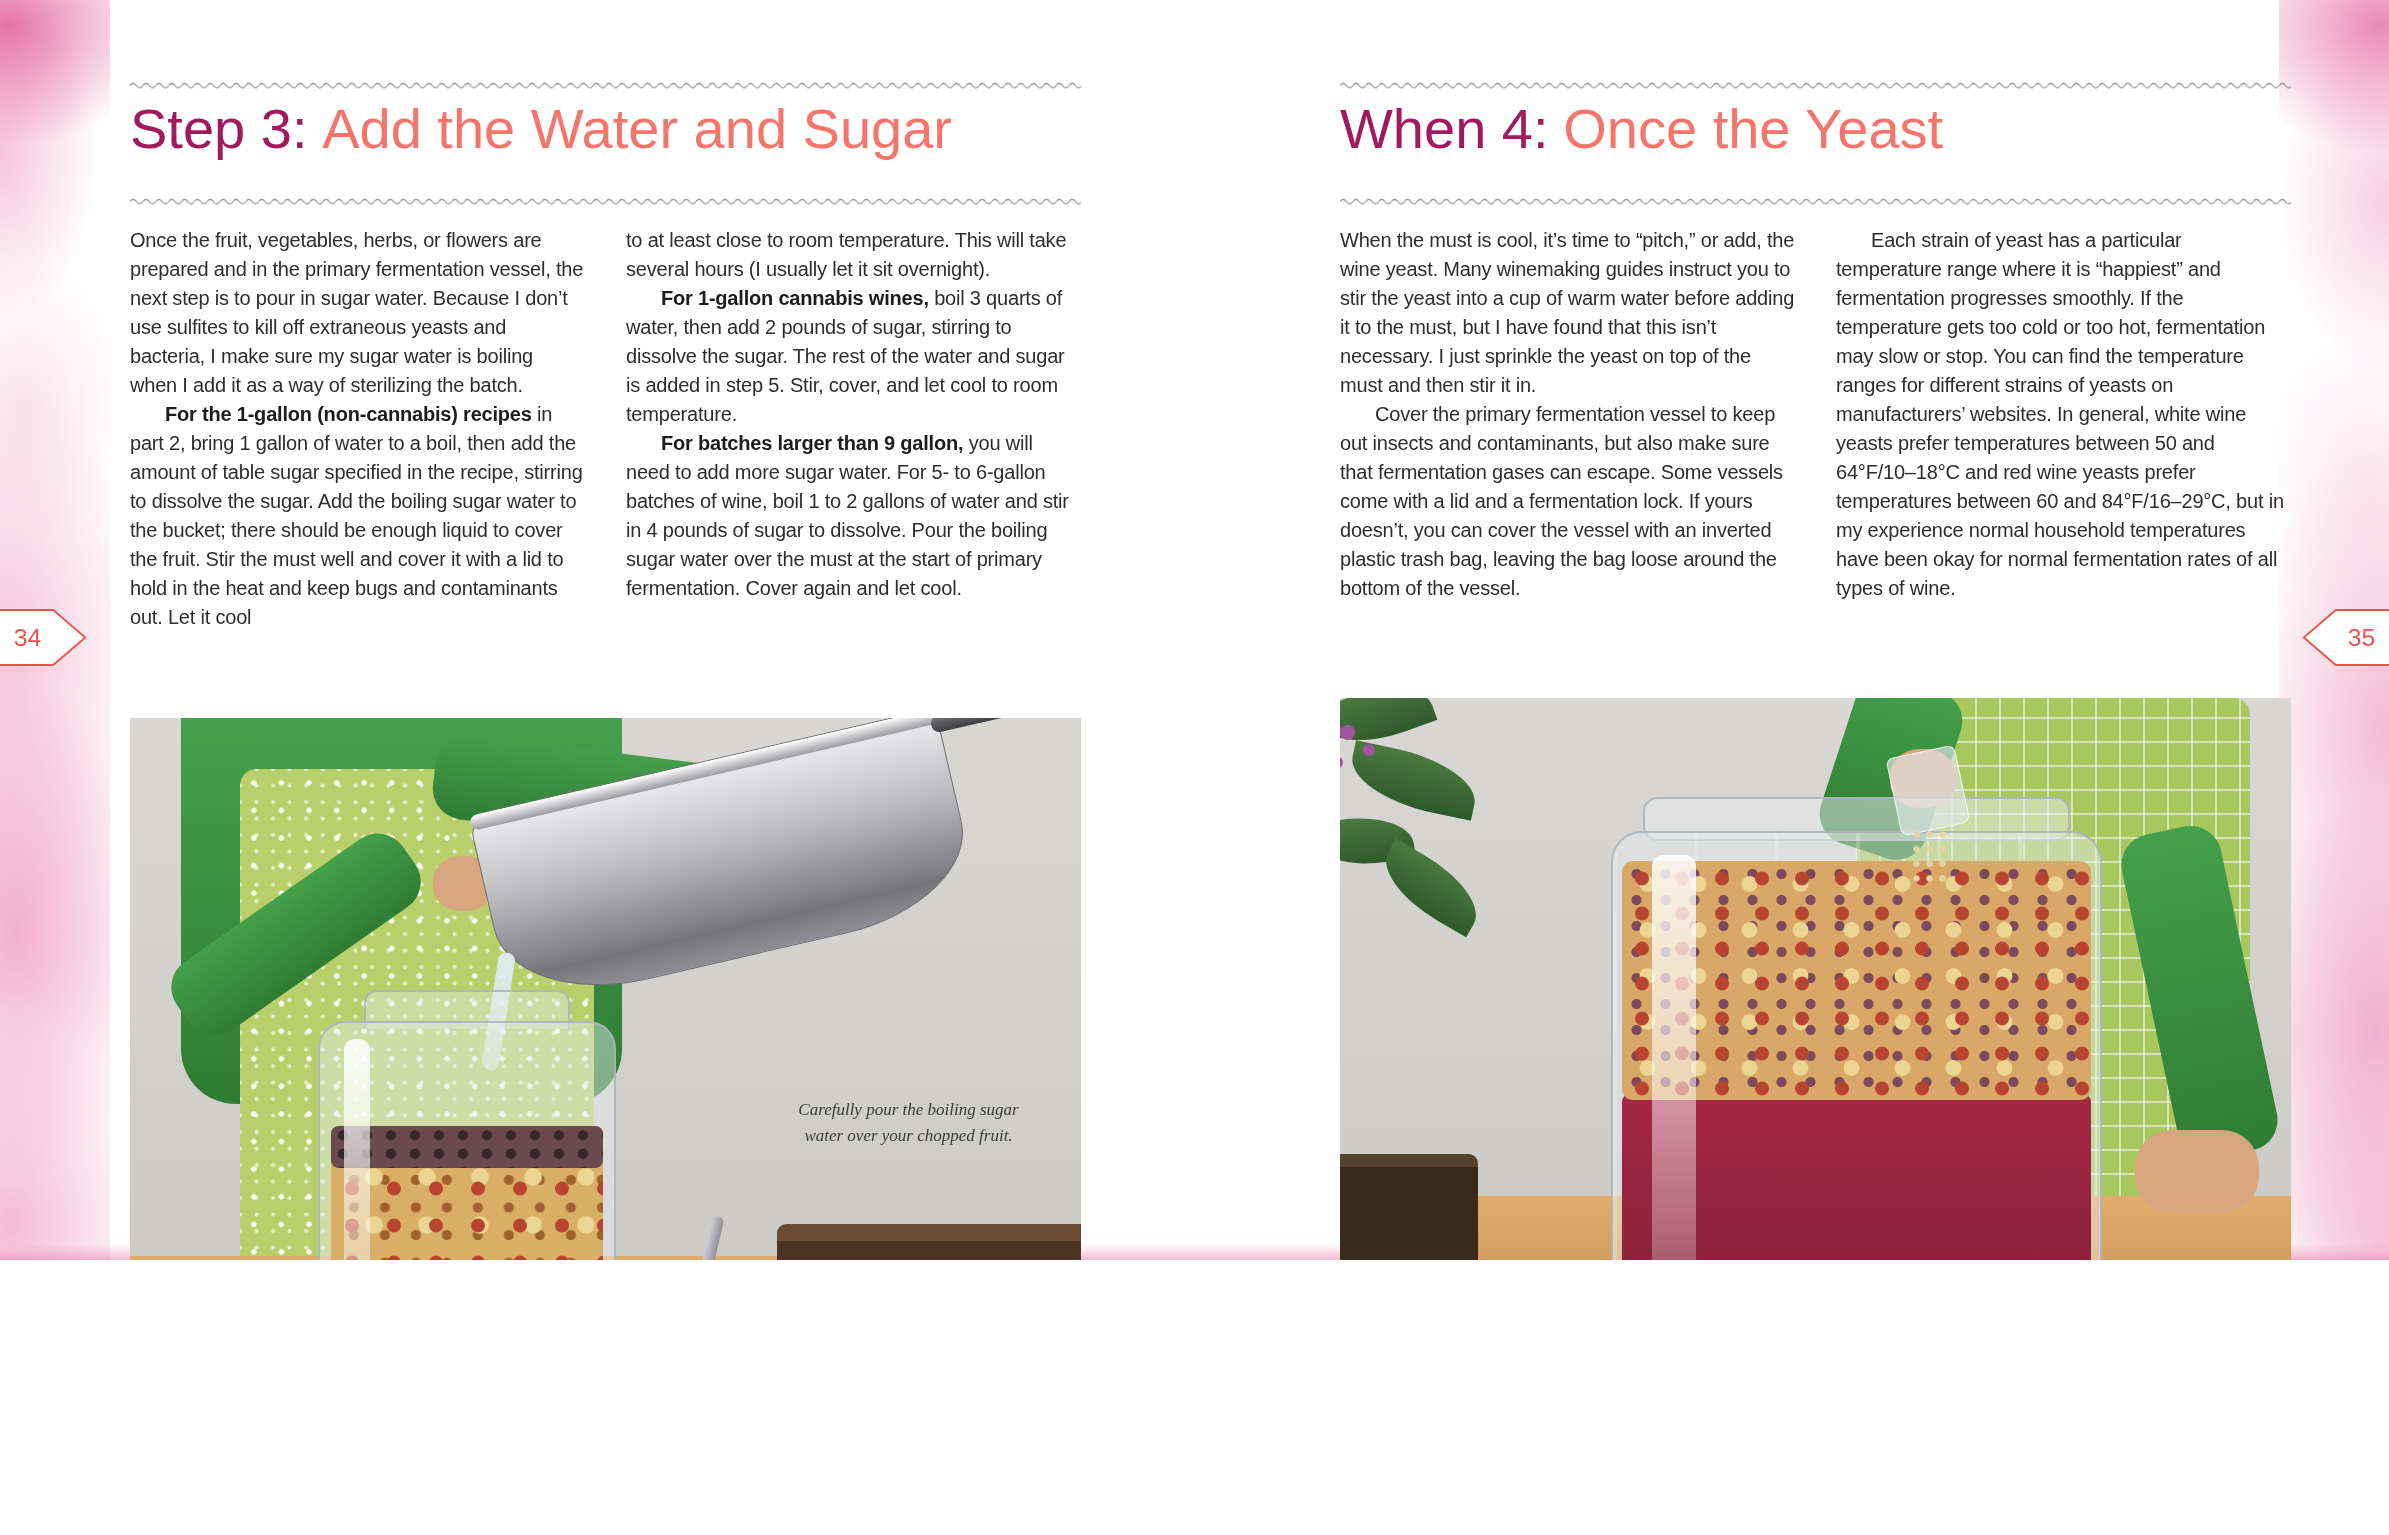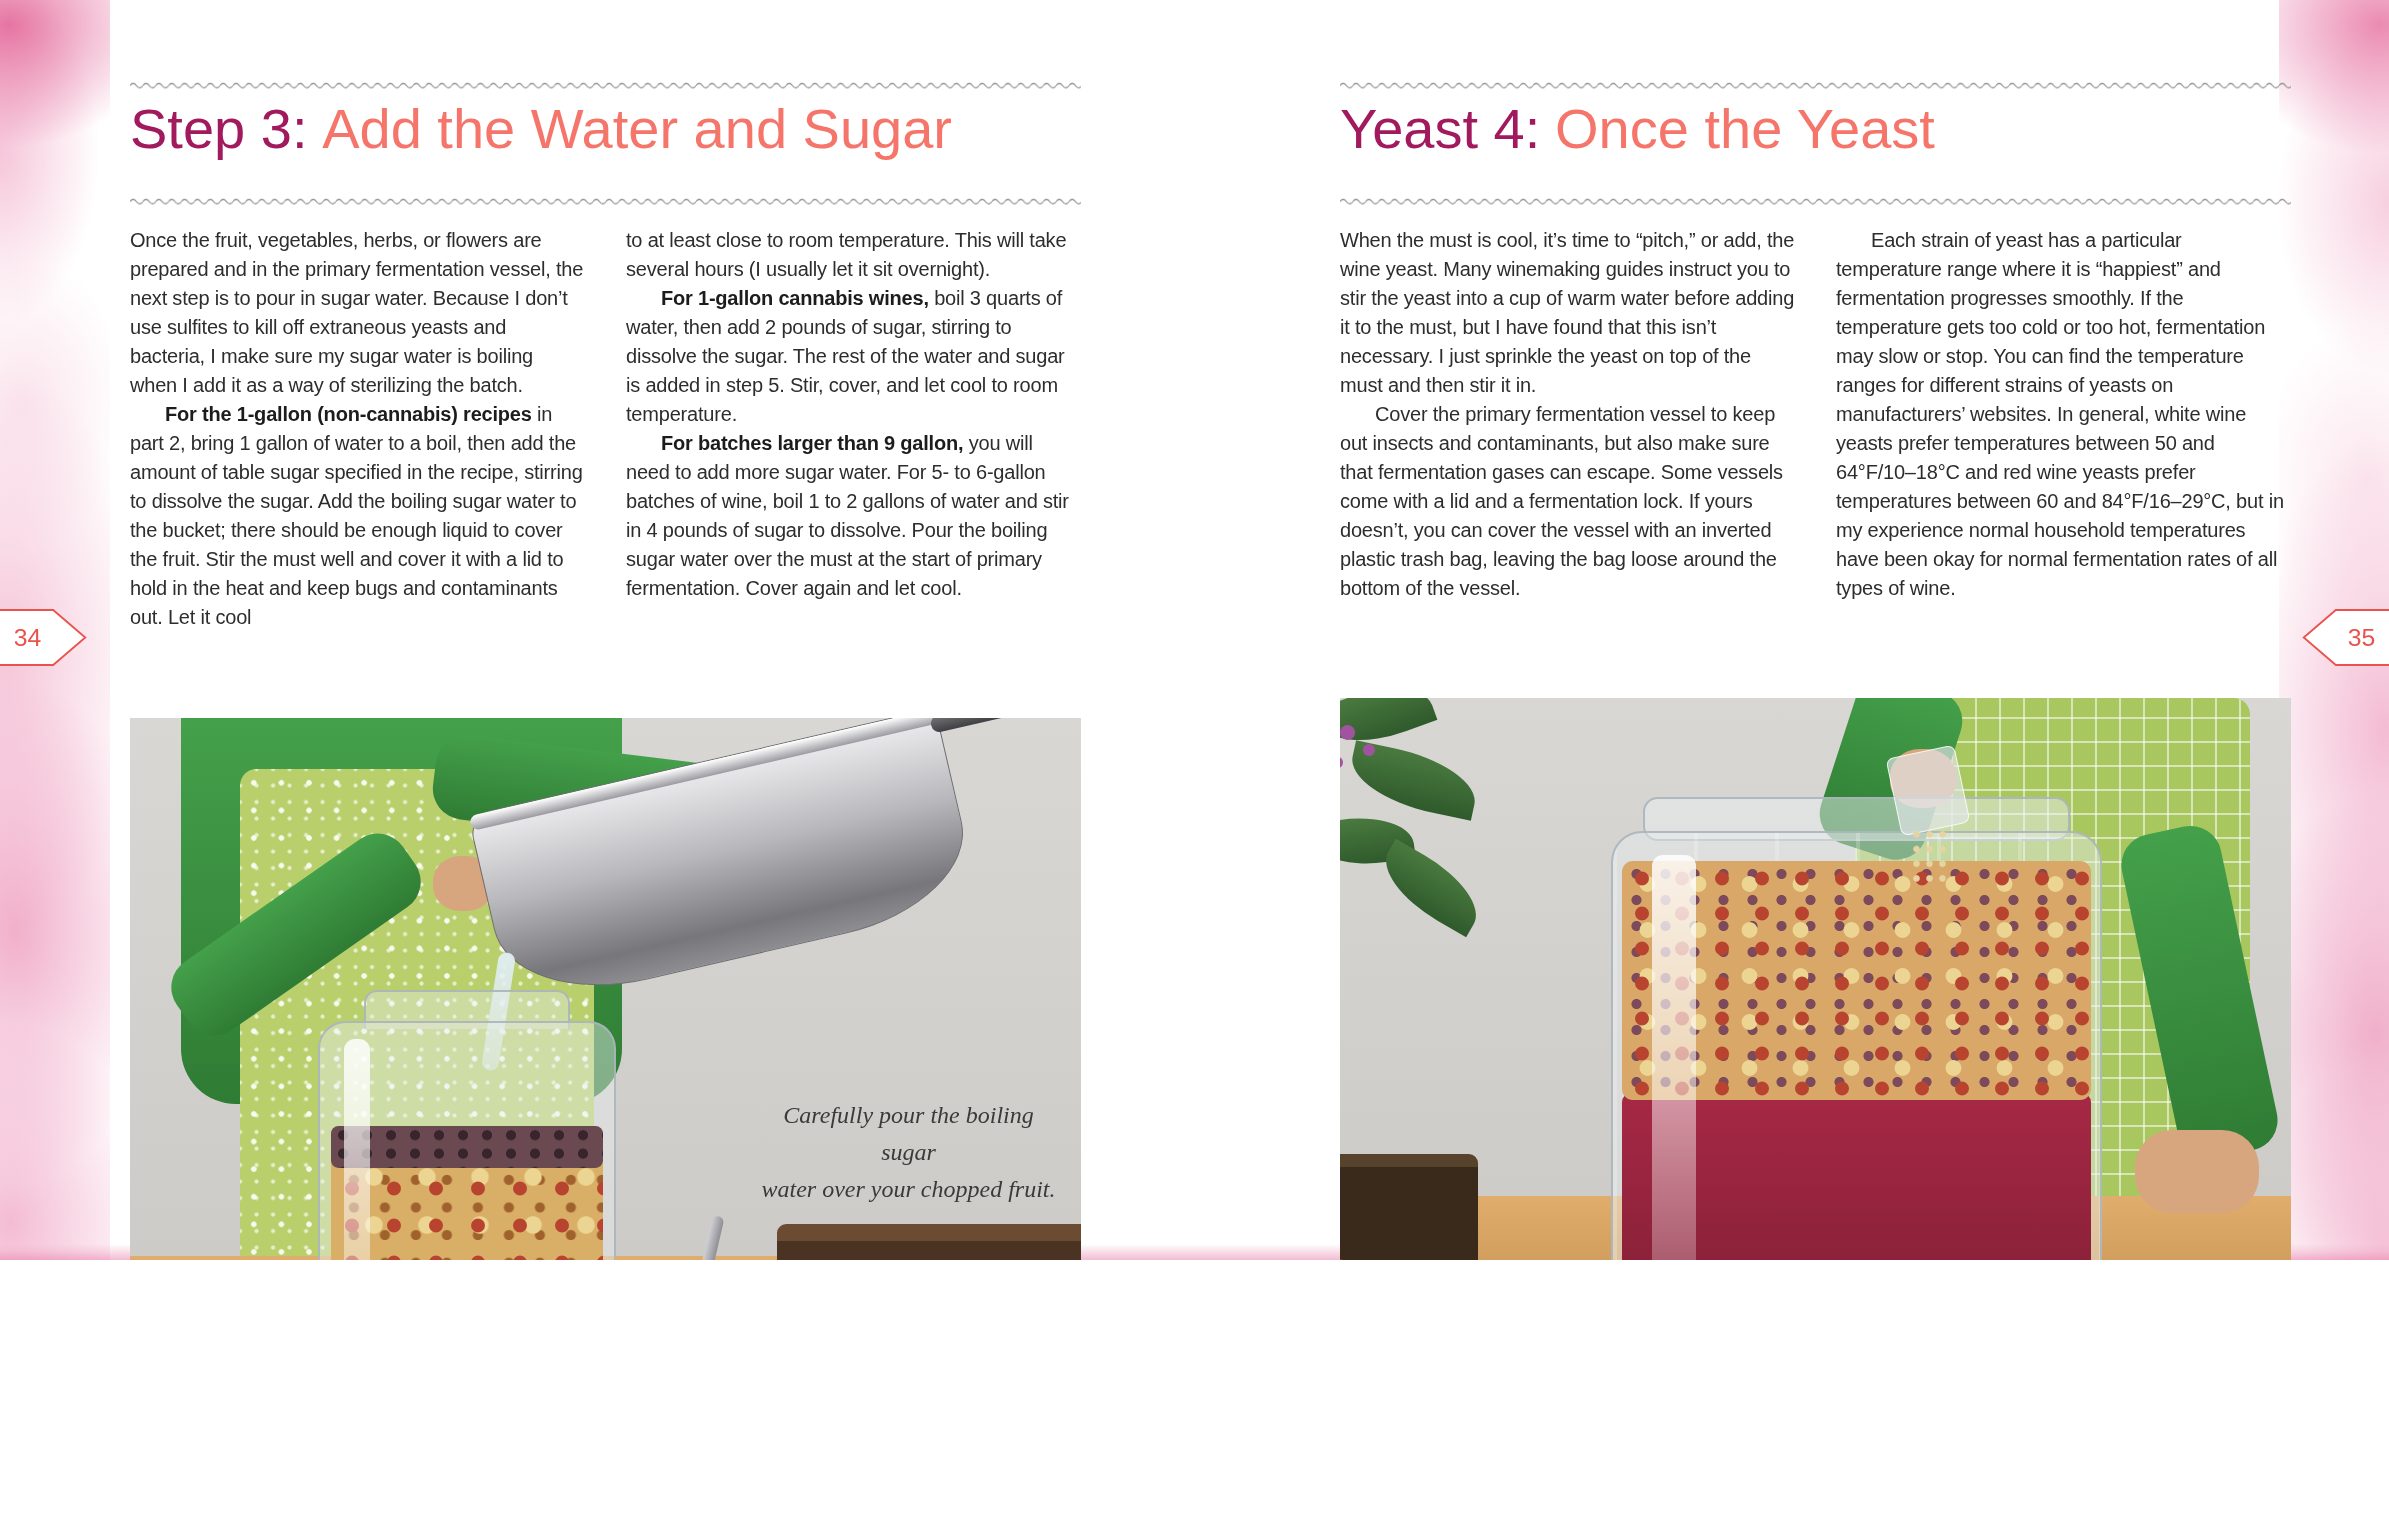--- a/index.html
+++ b/index.html
@@ -131,21 +131,21 @@
        background-image:radial-gradient(circle,#e6d3a2 2.8px,transparent 3.7px);background-size:13px 14.7px;}
 
   .leaves{position:absolute;left:-27.6px;top:-27.6px;width:221px;height:276px;}
   .leaf{position:absolute;background:linear-gradient(#4a7a3f,#2f5a2c);border-radius:0 70% 0 70%;}
   .flower{position:absolute;background:#a0549f;border-radius:50%;}
 
   .spoon{position:absolute;left:562px;bottom:27.6px;width:12px;height:184px;transform:rotate(13deg);
          background:linear-gradient(90deg,#cfcfd4,#8e8e94);border-radius:6.4px;}
 
   .caption{position:absolute;font-family:"Liberation Serif",serif;font-style:italic;
-           font-size:24px;line-height:1.55;color:#3a3a3a;white-space:pre-line;}
+           font-size:17px;line-height:1.55;color:#3a3a3a;white-space:pre-line;}
   .photo-l .caption{left:627px;top:379px;width:303px;text-align:center;}
   .photo-r .caption{left:666px;top:496px;width:276px;text-align:left;color:#332e26;}
 </style>
 </head>
 <body>
 
 <div class="sheet">
 
   <div class="wc wc-left"></div>
   <div class="wc wc-right"></div>
@@ -218,21 +218,21 @@
 
     <svg class="wave top" viewBox="0 0 1035 9" width="951" height="8.3">
       <defs>
           <pattern id="wv3" width="14" height="9" patternUnits="userSpaceOnUse">
         <path d="M0 5 Q3.5 0 7 5 Q10.5 10 14 5" fill="none" stroke="#8a8a8a" stroke-width="1.3"></path>
       </pattern>
         </defs>
       <rect width="100%" height="9" fill="url(#wv3)"></rect>
     </svg>
 
-    <div class="title"><span class="step">Yeast 4:</span><span class="rest">Once the Yeast</span></div>
+    <div class="title"><span class="step">When 4:</span><span class="rest">Once the Yeast</span></div>
 
     <svg class="wave bottom" viewBox="0 0 1035 9" width="951" height="8.3">
       <defs>
           <pattern id="wv4" width="14" height="9" patternUnits="userSpaceOnUse">
         <path d="M0 5 Q3.5 0 7 5 Q10.5 10 14 5" fill="none" stroke="#8a8a8a" stroke-width="1.3"></path>
       </pattern>
         </defs>
       <rect width="100%" height="9" fill="url(#wv4)"></rect>
     </svg>
 

